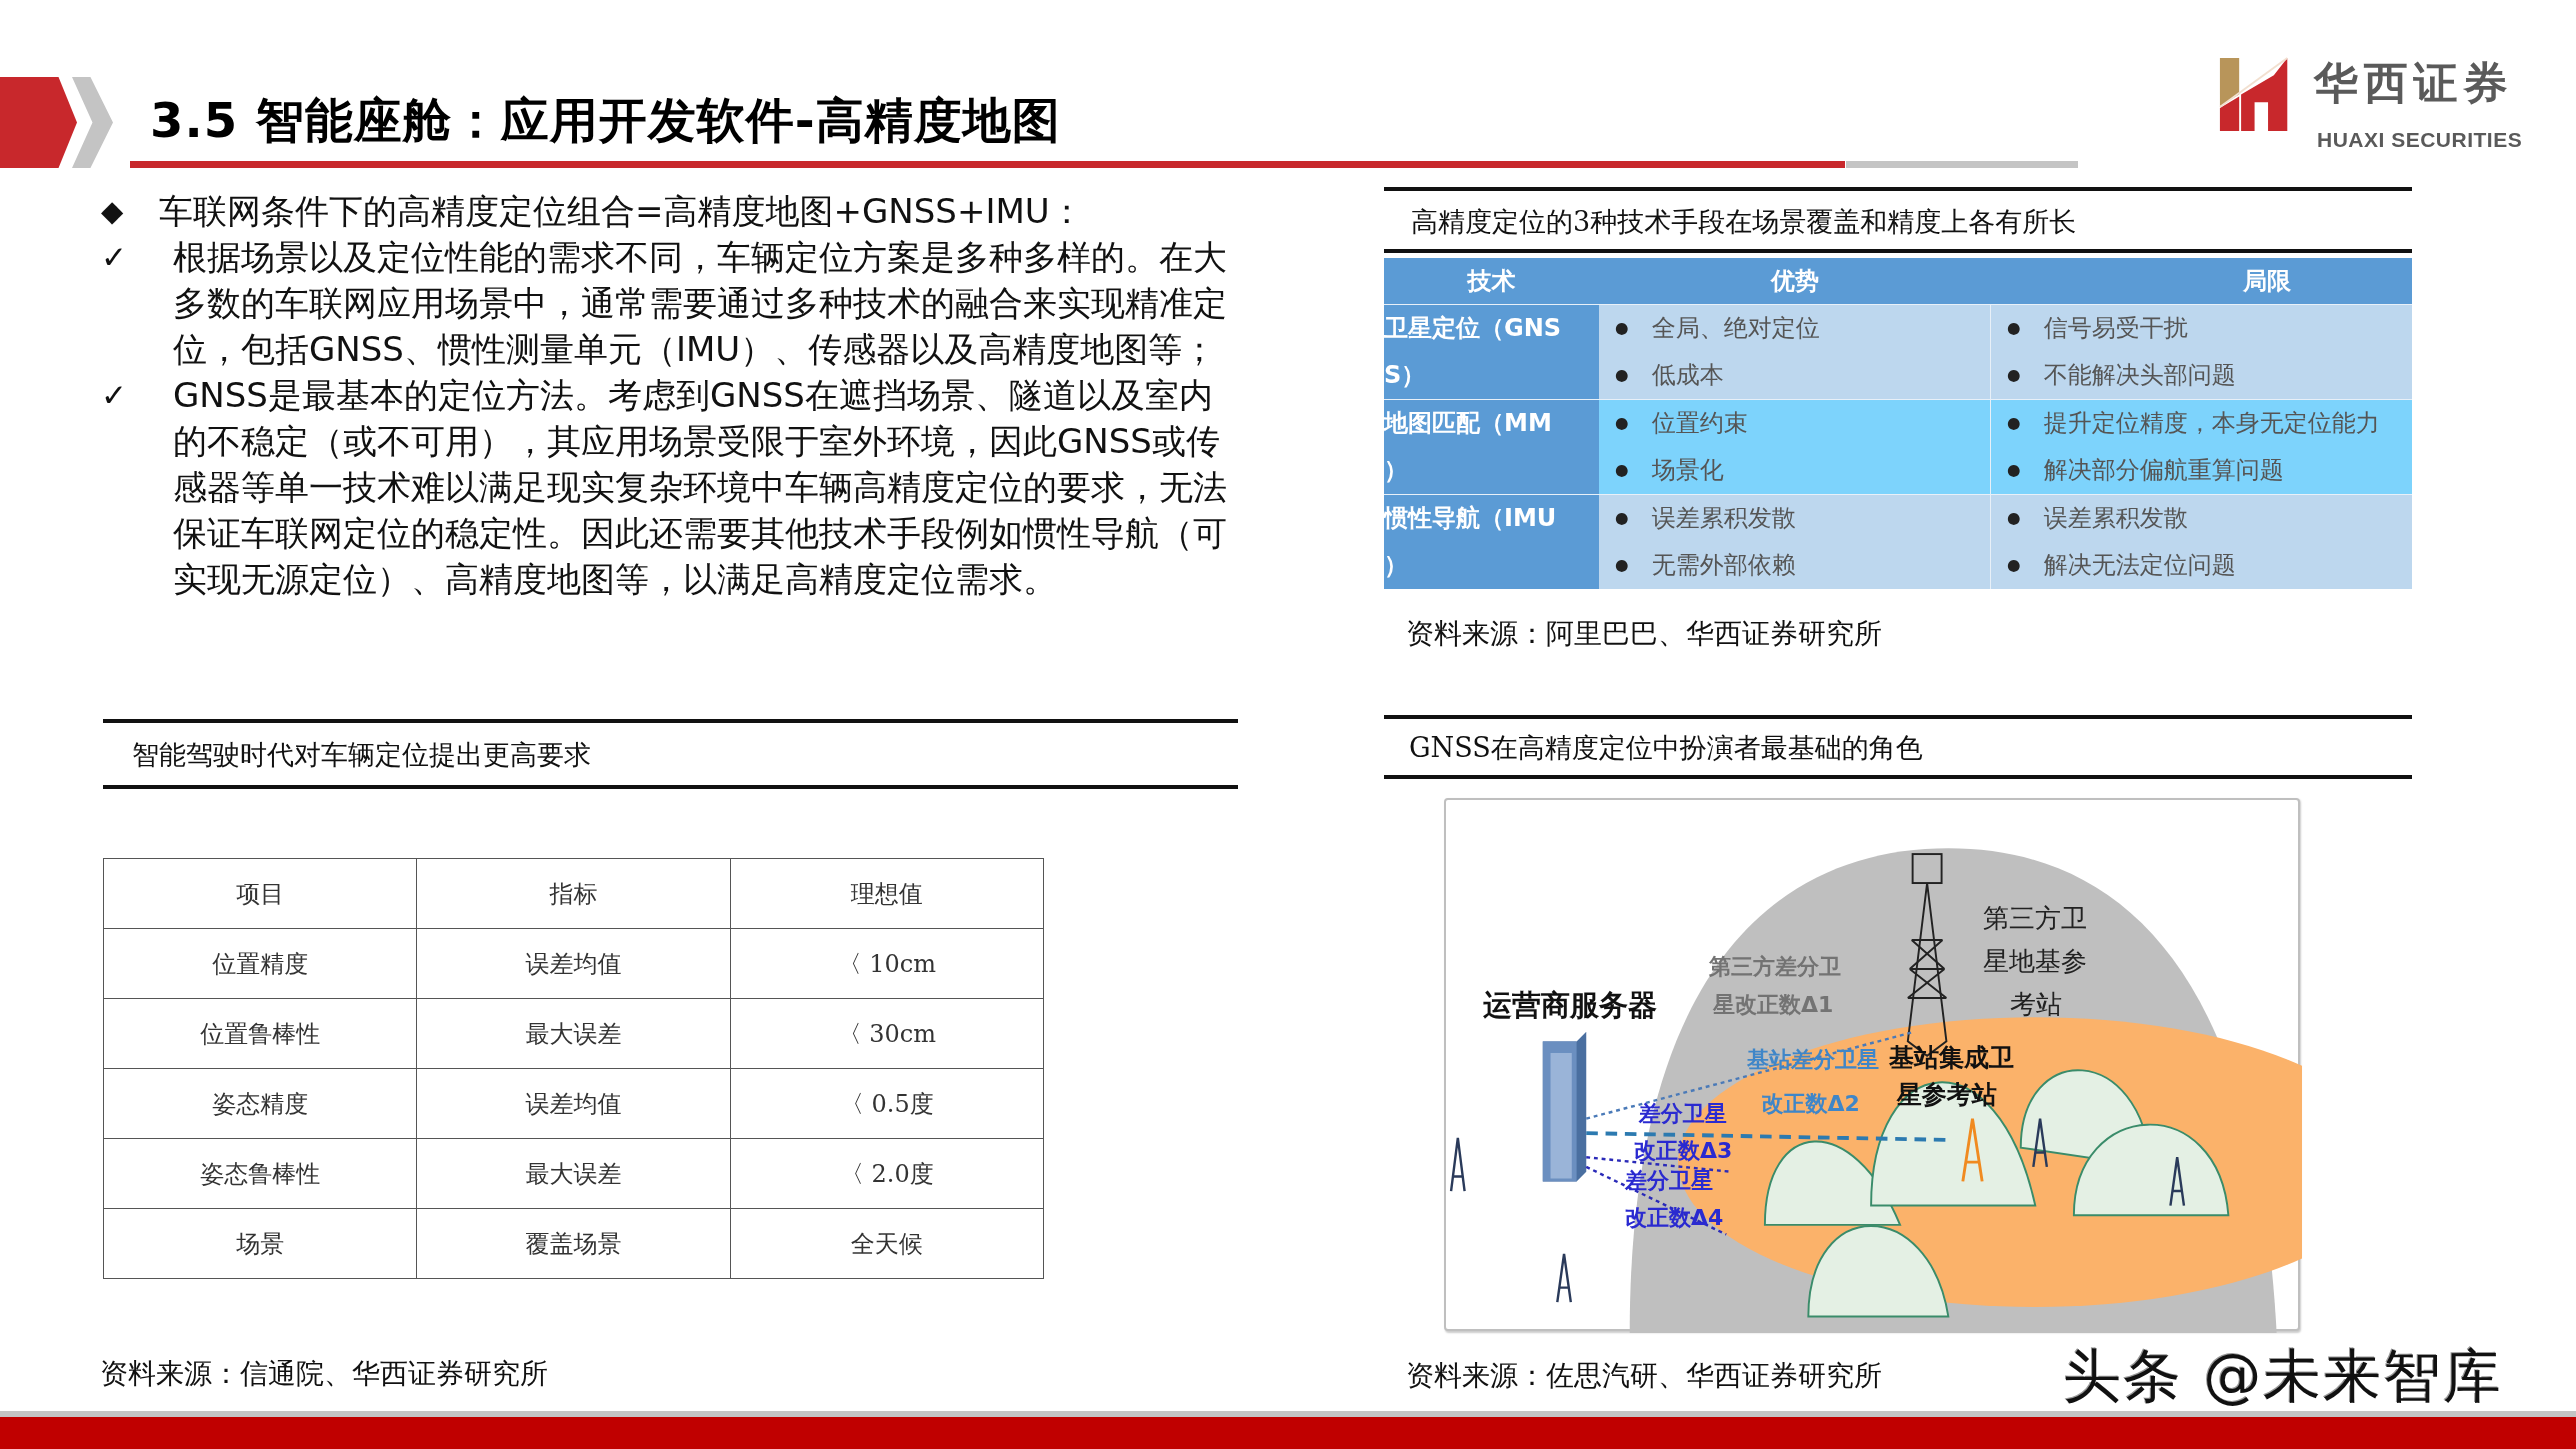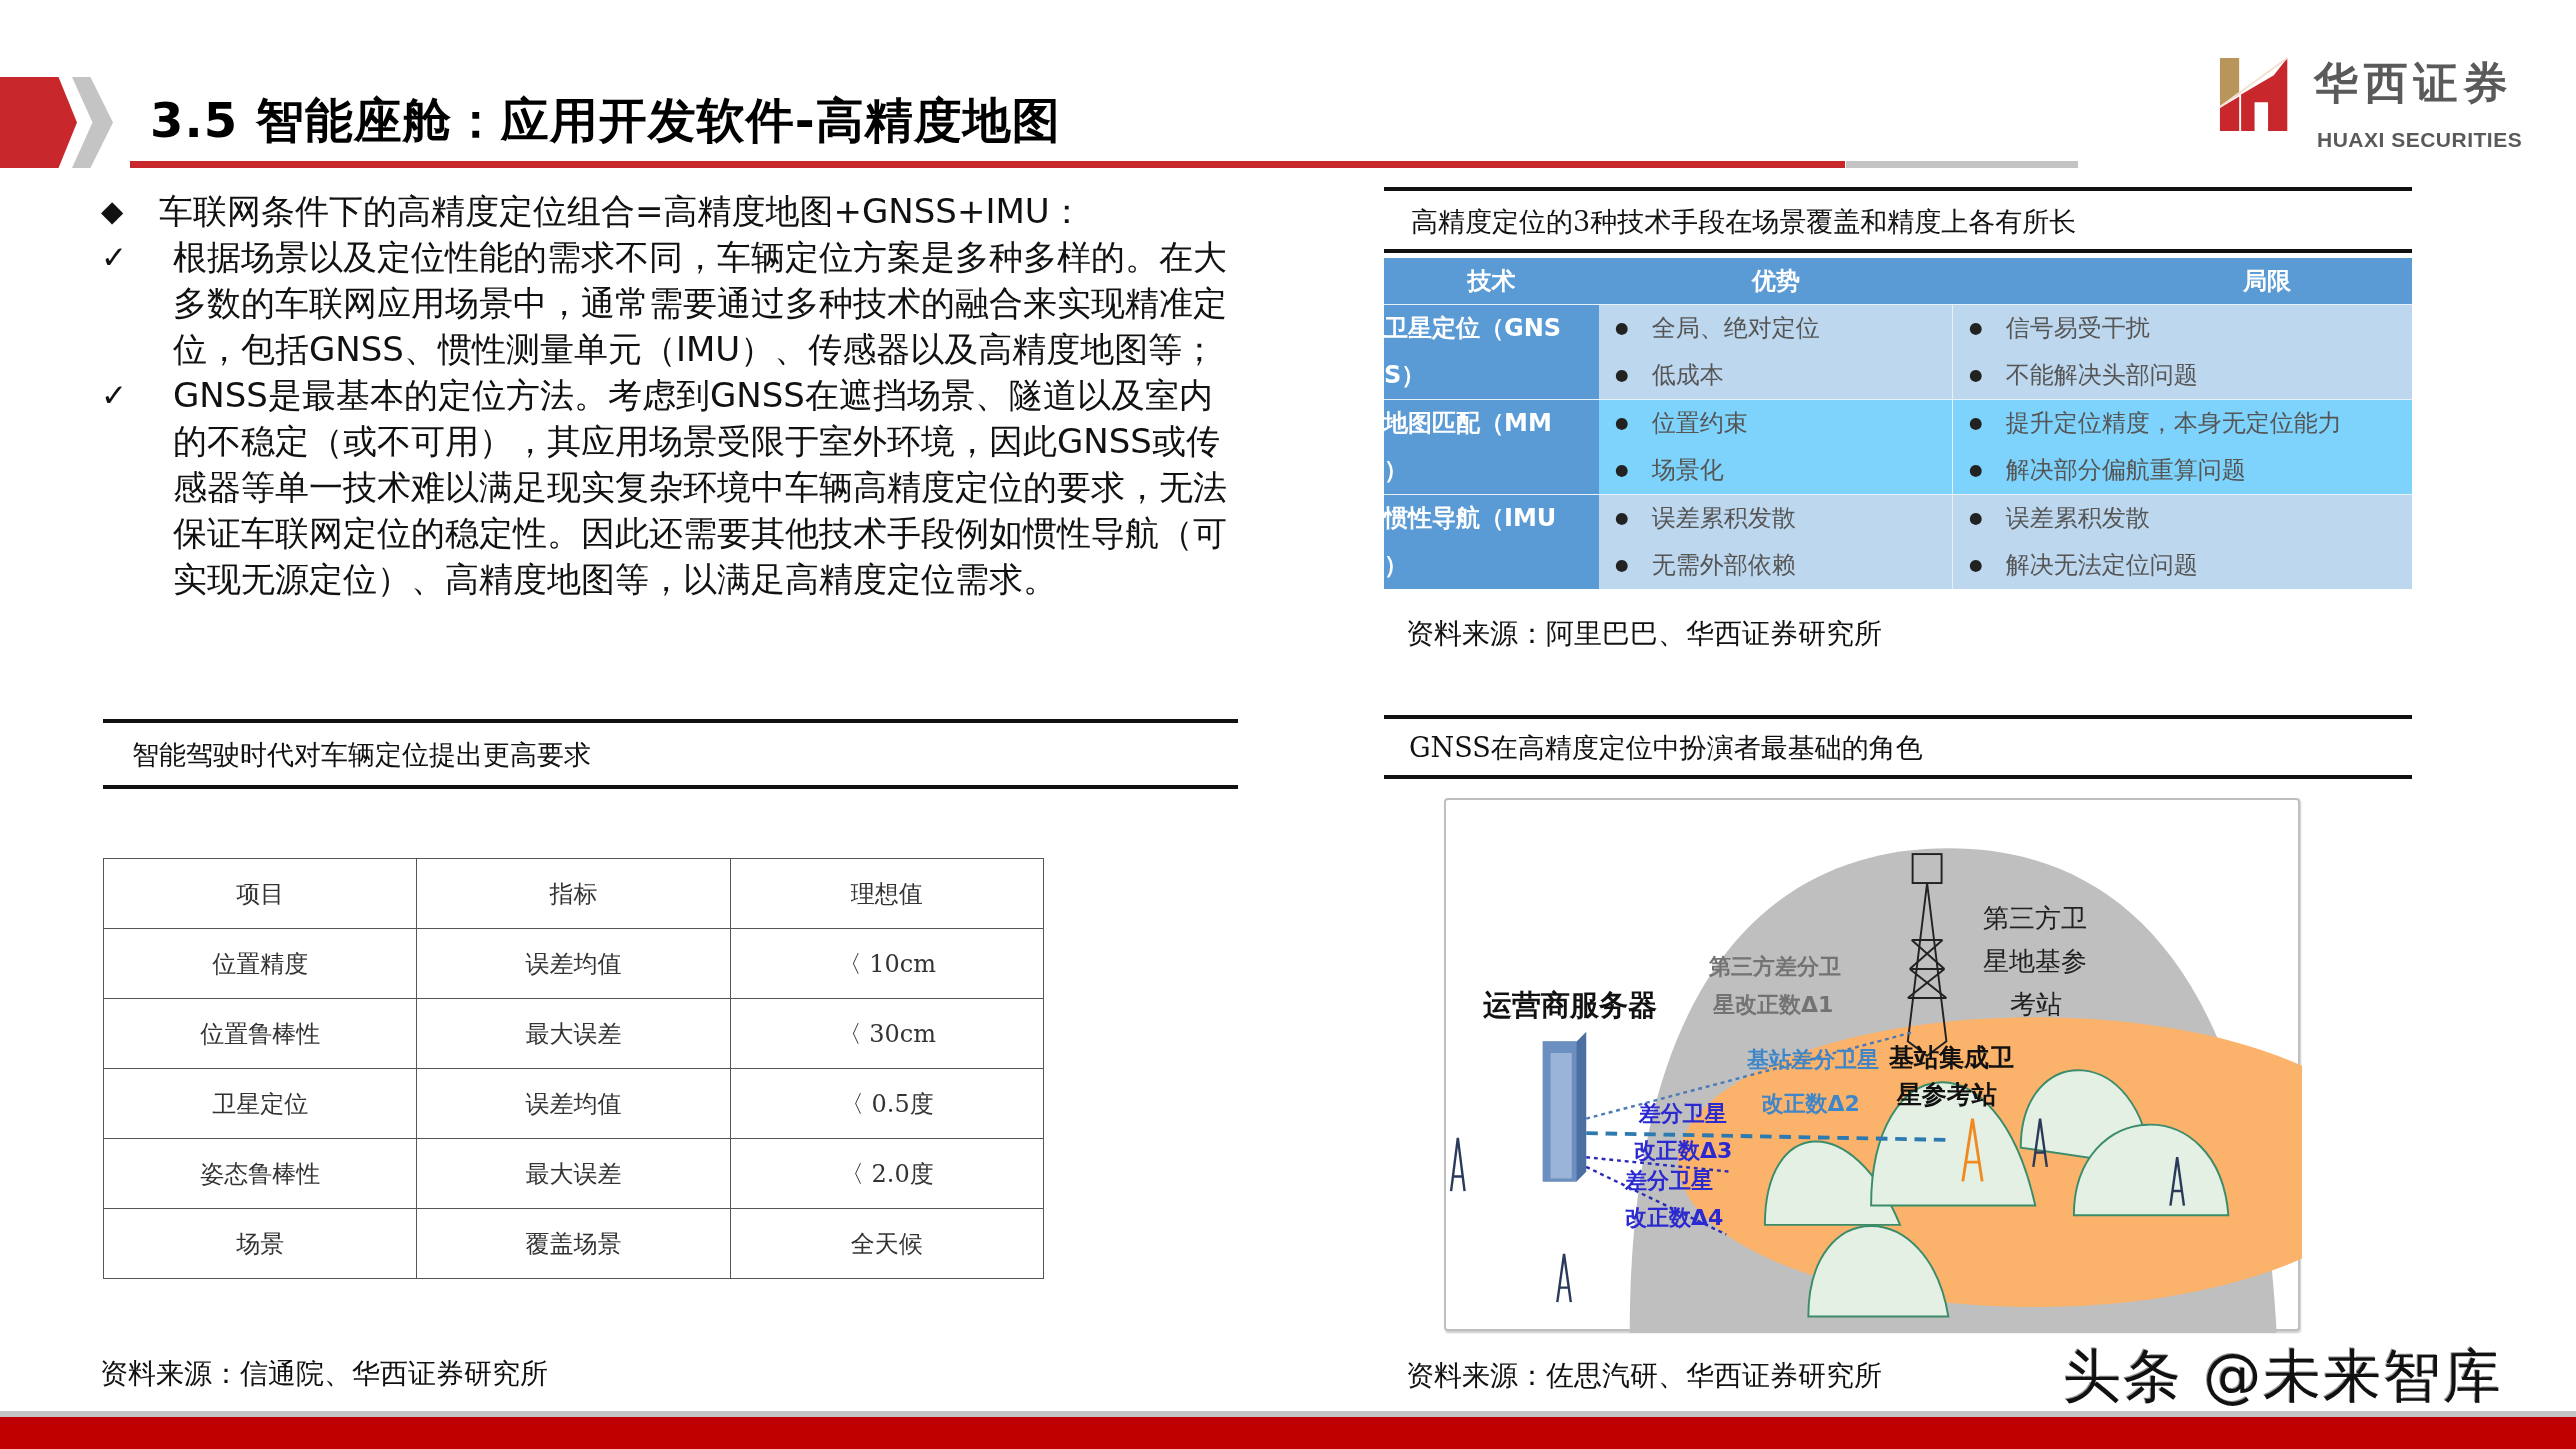--- a/index.html
+++ b/index.html
@@ -41,21 +41,21 @@
     .source { position: absolute; font-size: 28px; font-family: "DejaVu Serif", serif; color: #111; }
 
     
     .tbl-right { position: absolute; left: 1384px; top: 258px; width: 1028px; border-collapse: separate; border-spacing: 0; }
     .tbl-right th { background: #5b9bd5; color: #fff; height: 46px; font-size: 24px; font-weight: bold;
       font-family: "DejaVu Serif", serif; }
     .tbl-right td { height: 95px; font-size: 24px; font-family: "DejaVu Serif", serif; color: #555;
       border-top: 1.9px solid #e8f0f8; vertical-align: middle; }
     .tbl-right td.tech { background: #5b9bd5; color: #fff; font-weight: bold; padding-left: 0; line-height: 47px; width: 215px;
       font-family: "DejaVu Sans", sans-serif; font-size: 24px; }
-    .tbl-right td.c2 { width: 354px; border-right: 1.9px solid #e8f0f8; }
+    .tbl-right td.c2 { width: 392px; border-right: 1.9px solid #e8f0f8; }
     .tbl-right tr.r1 td:not(.tech), .tbl-right tr.r3 td:not(.tech) { background: #bdd7ee; }
     .tbl-right tr.r2 td:not(.tech) { background: #7dd3fc; }
     .tbl-right ul { list-style: none; padding-left: 43px; }
     .tbl-right li { line-height: 47px; position: relative; padding-left: 9.7px; }
     .tbl-right li::before { content: "●"; position: absolute; left: -27px; color: #222; font-size: 15.5px; }
 
     
     .diagram { position: absolute; left: 1444px; top: 798px; width: 856px; height: 533px; border: 2.9px solid #bfbfbf;
       border-radius: 3.9px; background: #fff; box-shadow: 1px 1.9px 1.9px #ccc; }
     .diagram svg { position: absolute; left: 0; top: 0; }
@@ -116,21 +116,21 @@
     <td>位置精度</td>
     <td>误差均值</td>
     <td>〈 10cm</td>
   </tr>
   <tr>
     <td>位置鲁棒性</td>
     <td>最大误差</td>
     <td>〈 30cm</td>
   </tr>
   <tr>
-    <td>卫星定位</td>
+    <td>姿态精度</td>
     <td>误差均值</td>
     <td>〈 0.5度</td>
   </tr>
   <tr>
     <td>姿态鲁棒性</td>
     <td>最大误差</td>
     <td>〈 2.0度</td>
   </tr>
   <tr>
     <td>场景</td>

